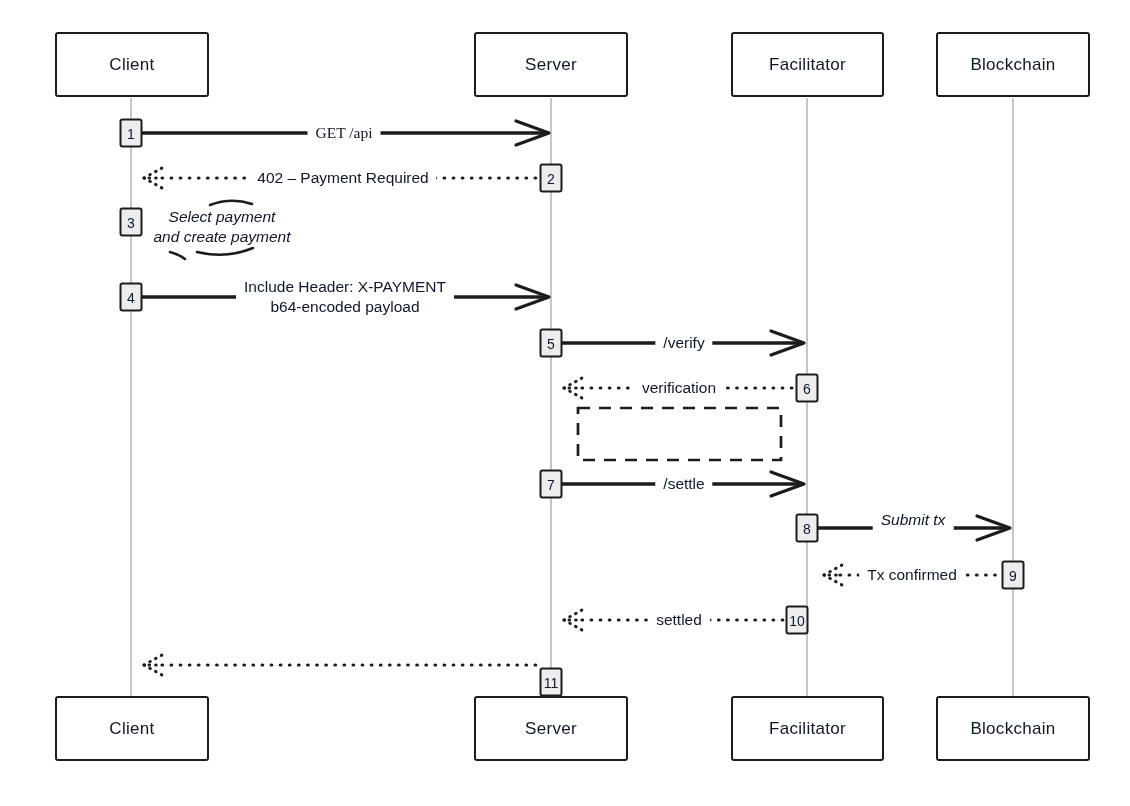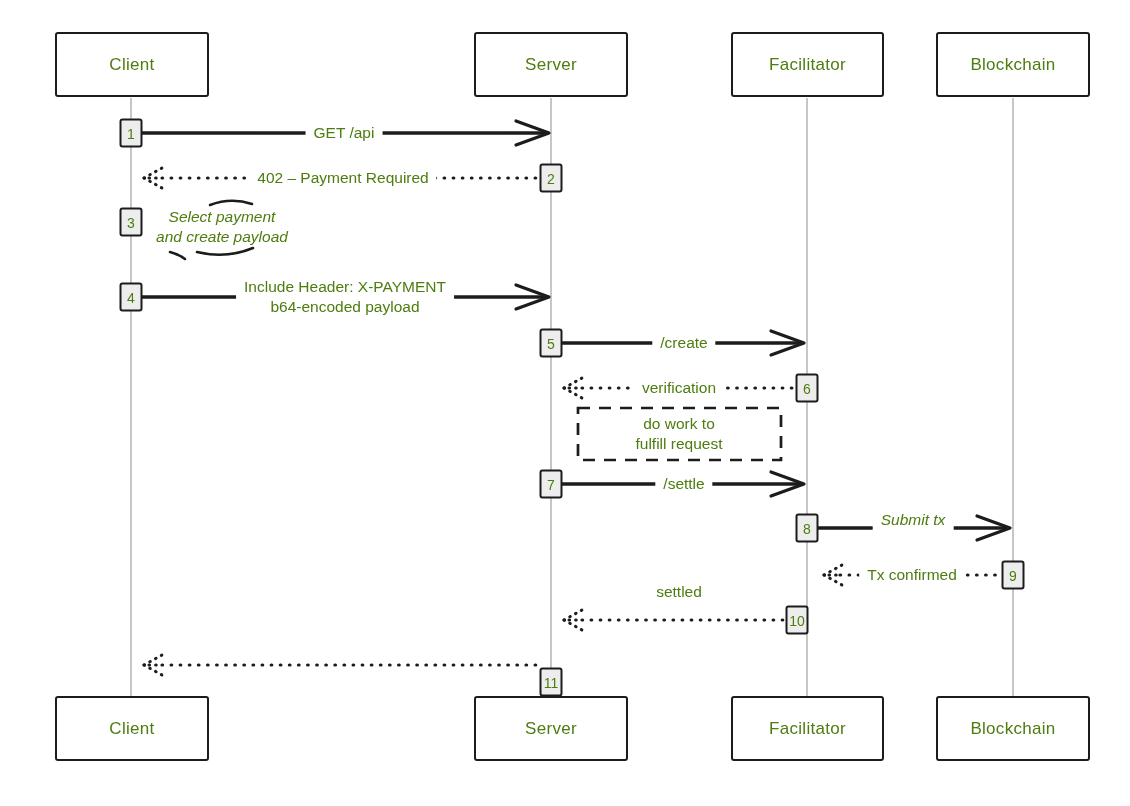--- a/index.html
+++ b/index.html
@@ -1,18 +1,18 @@
 <!DOCTYPE html>
 <html><head>
 <meta charset="utf-8">
 <style>
   html,body{margin:0;padding:0;background:#ffffff;}
   .canvas{
     position:relative;width:1130px;height:806px;background:#ffffff;
-    font-family:"Liberation Sans",sans-serif;color:#4d7c0f;overflow:hidden;
+    font-family:"Liberation Sans",sans-serif;color:#0f172a;overflow:hidden;
   }
   .layer{position:absolute;left:0;top:0;}
   
   .actor{
     position:absolute;height:61px;border:2.6px solid #1c1c1c;border-radius:3px;
     background:#fff;display:flex;align-items:center;justify-content:center;
     font-size:17px;letter-spacing:.3px;box-sizing:content-box;
   }
   
   .badge{
@@ -146,34 +146,30 @@
   <div class="badge" style="left:131px;top:222px;">3</div>
   <div class="badge" style="left:131px;top:297px;">4</div>
   <div class="badge" style="left:551px;top:343px;">5</div>
   <div class="badge" style="left:807px;top:388px;">6</div>
   <div class="badge" style="left:551px;top:484px;">7</div>
   <div class="badge" style="left:807px;top:528px;">8</div>
   <div class="badge" style="left:1013px;top:575px;">9</div>
   <div class="badge" style="left:797px;top:620px;">10</div>
   <div class="badge" style="left:551px;top:665px;margin-top:17px;">11</div>
 
-  <div class="lbl" style="left:344px;top:133px;">GET /api</div>
+  <div class="lbl" style="left:344px;top:133px;font-family:Liberation Serif, serif;">GET /api</div>
   <div class="lbl" style="left:343px;top:178px;">402 – Payment Required</div>
   <div class="lbl no-bg" style="left:222px;top:227px;font-style:italic;">
     <div>Select payment</div>
-    <div>and create payload</div>
+    <div>and create payment</div>
   </div>
   <div class="lbl" style="left:345px;top:297px;">
     <div>Include Header: X-PAYMENT</div>
     <div>b64-encoded payload</div>
   </div>
-  <div class="lbl" style="left:684px;top:343px;">/create</div>
+  <div class="lbl" style="left:684px;top:343px;">/verify</div>
   <div class="lbl" style="left:679px;top:388px;">verification</div>
-  <div class="lbl no-bg" style="left:679px;top:434px;">
-    <div>do work to</div>
-    <div>fulfill request</div>
-  </div>
   <div class="lbl" style="left:684px;top:484px;">/settle</div>
   <div class="lbl" style="left:913px;top:520px;font-style:italic;">Submit tx</div>
   <div class="lbl" style="left:912px;top:575px;">Tx confirmed</div>
-  <div class="lbl" style="left:679px;top:592px;">settled</div>
+  <div class="lbl" style="left:679px;top:620px;">settled</div>
 
 </div>
 
 </body></html>

